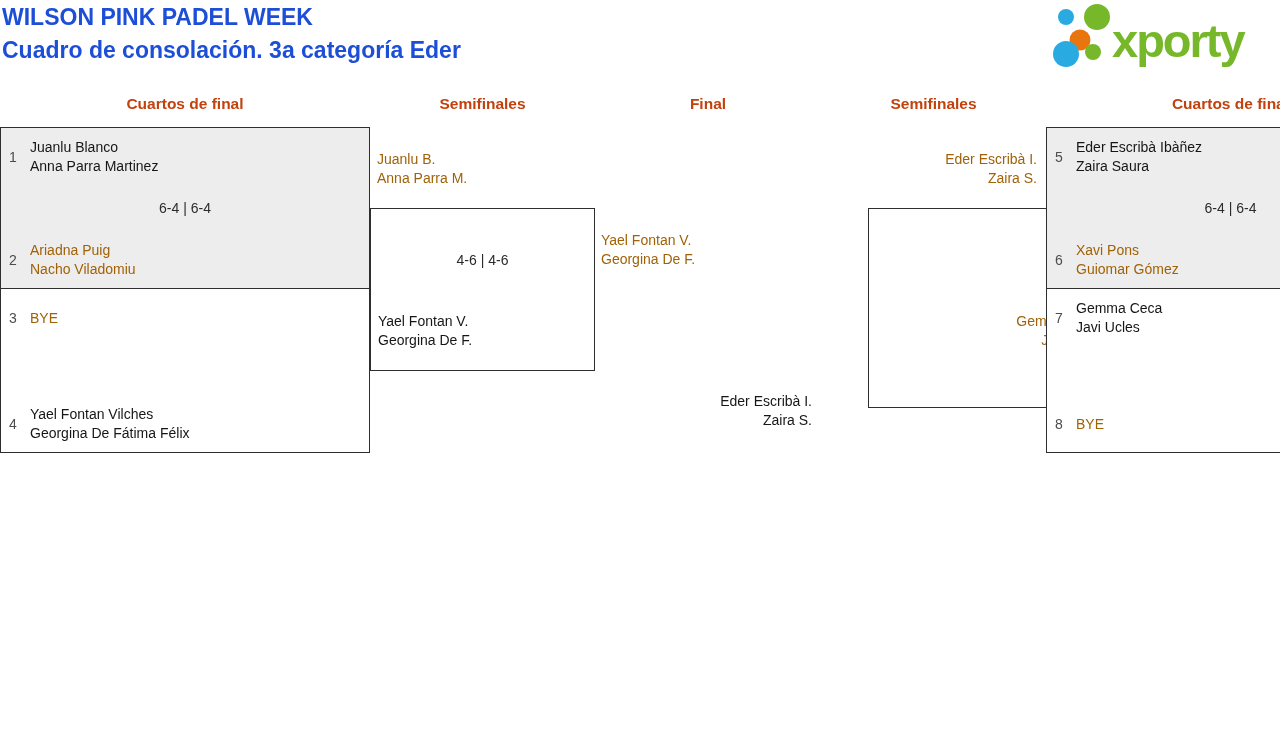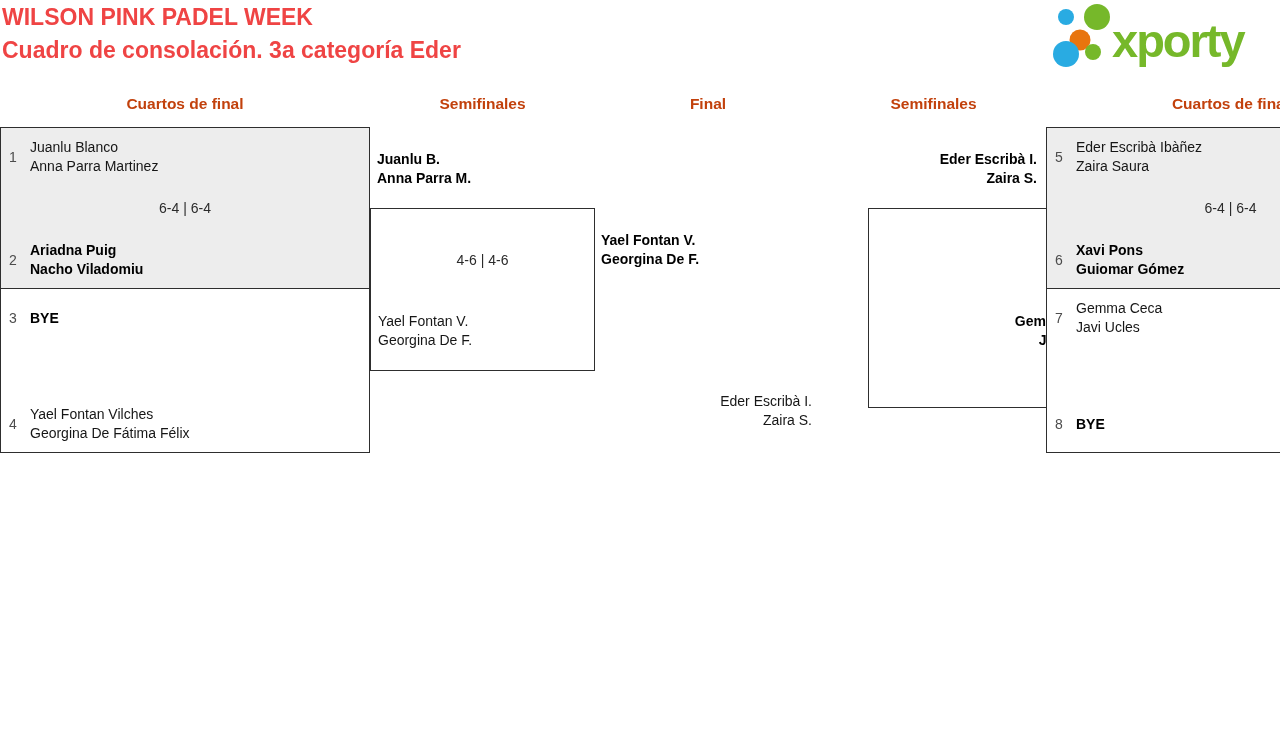--- a/index.html
+++ b/index.html
@@ -1,32 +1,32 @@
 <!DOCTYPE html>
 <html><head>
 <meta charset="utf-8">
 <style>
   * { margin:0; padding:0; box-sizing:border-box; }
   html,body { width:1280px; height:730px; background:#fff; }
   body { font-family:"Liberation Sans","DejaVu Sans",sans-serif; overflow:hidden; }
   #canvas { position:relative; width:1280px; height:730px; background:#fff; overflow:hidden; }
 
   .title-line { position:absolute; left:2px; font-size:23px; font-weight:700;
-                color:#ef4444; line-height:33px; white-space:nowrap; }
+                color:#1d4ed8; line-height:33px; white-space:nowrap; }
 
   .hdr { position:absolute; top:95px; font-size:15.5px; font-weight:700;
          color:#c2410c; text-align:center; white-space:nowrap; }
 
   .box { position:absolute; border:1px solid #2e2e2e; background:#fff; }
   .box.grey { background:#ededed; }
 
   .team { position:absolute; display:flex; align-items:center; height:38px; }
   .seed { width:21px; font-size:14px; color:#4c4c4c; flex:none; }
   .names { display:flex; flex-direction:column; justify-content:center; height:38px;
-           font-size:14px; line-height:19px; color:#000000; white-space:nowrap;font-weight:bold; }
+           font-size:14px; line-height:19px; color:#a16207; white-space:nowrap; }
   .names.w { font-weight:400; color:#161616; }
   .names.ra { align-items:flex-end; text-align:right; }
 
   .score { position:absolute; font-size:14px; color:#2b2b2b; text-align:center;
            line-height:19px; white-space:nowrap; }
   .score.mid { left:0; width:100%; top:50%; transform:translateY(-50%);text-align:center; }
 
   .logo { position:absolute; left:1048px; top:2px; }
 </style>
 </head>

